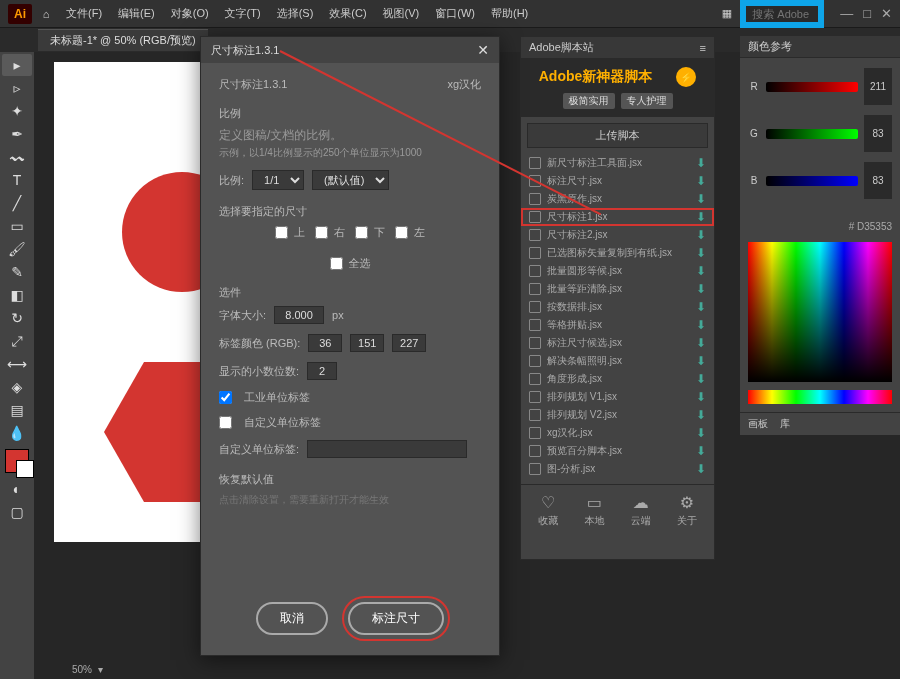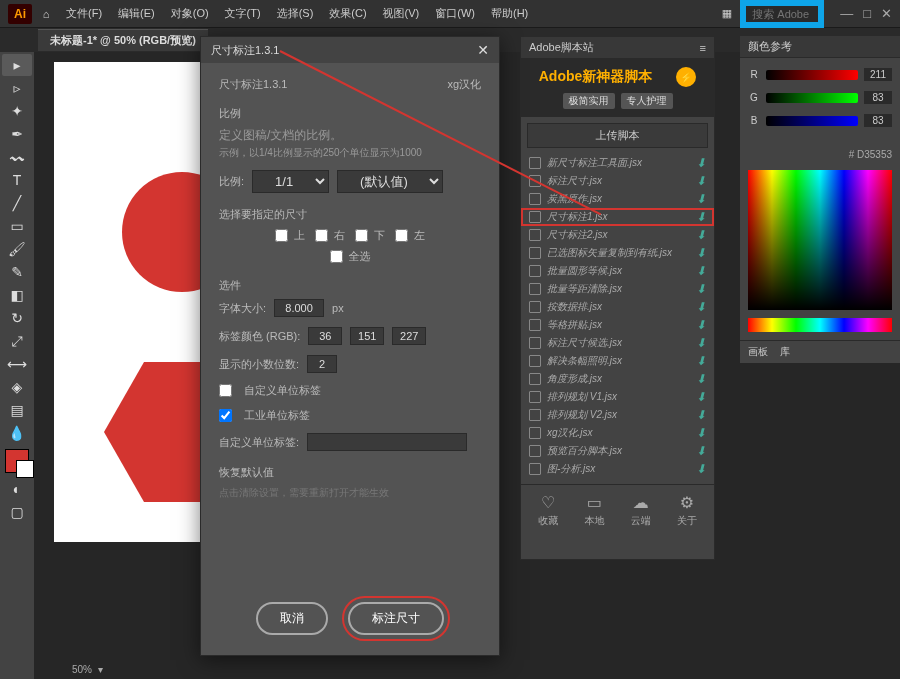--- a/index.html
+++ b/index.html
@@ -7,21 +7,21 @@
 .menubar { height: 28px; background: #323232; display: flex; align-items: center; padding: 0 8px; gap: 4px; border-bottom: 1px solid #1a1a1a; }
 .ai-logo { width: 24px; height: 20px; background: #330000; color: #ff9a00; font-weight: bold; display: flex; align-items: center; justify-content: center; font-size: 12px; border-radius: 2px; }
 .home-icon { width: 20px; height: 20px; display: flex; align-items: center; justify-content: center; cursor: pointer; }
 .menu-item { padding: 2px 6px; cursor: pointer; font-size: 11px; }
 .menu-right { margin-left: auto; display: flex; gap: 8px; align-items: center; }
 .search-input { background: #2a2a2a; border: 6px solid #0ea5e9; color: #888; padding: 2px 6px; font-size: 11px; width: 84px; }
 .win-controls { display: flex; gap: 10px; margin-left: 8px; }
 .win-btn { cursor: pointer; color: #aaa; font-size: 13px; }
 
 .tab-bar { height: 24px; background: #2a2a2a; display: flex; align-items: center; padding-left: 38px; }
-.doc-tab { background: #3a3a3a; padding: 3px 12px; font-size: 11px; color: #ddd; border-top: 1px solid #555; font-weight: bold; }
+.doc-tab { background: #3a3a3a; padding: 3px 12px; font-size: 11px; color: #ddd; border-top: 1px solid #555; }
 
 .main-area { position: relative; height: 627px; display: flex; }
 .toolbar { width: 34px; background: #434343; display: flex; flex-direction: column; gap: 1px; padding: 2px; }
 .tool { width: 30px; height: 22px; display: flex; align-items: center; justify-content: center; cursor: pointer; color: #ddd; font-size: 14px; border-radius: 2px; }
 .tool.sel { background: #5a5a5a; }
 .tool-color { width: 24px; height: 24px; background: #d33530; border: 1px solid #000; margin: 4px auto; position: relative; }
 .tool-color::after { content: ''; position: absolute; bottom: -6px; right: -6px; width: 16px; height: 16px; background: #fff; border: 1px solid #000; }
 
 .canvas { flex: 1; background: #262626; position: relative; }
 .artboard { position: absolute; left: 20px; top: 10px; width: 230px; height: 480px; background: #fff; }
@@ -30,53 +30,53 @@
 .zoom-bar { position: absolute; left: 38px; bottom: 0; height: 20px; display: flex; align-items: center; gap: 6px; color: #aaa; font-size: 10px; }
 
 .dialog { position: absolute; left: 200px; top: 36px; width: 300px; height: 620px; background: #535353; border: 1px solid #2a2a2a; box-shadow: 0 4px 20px rgba(0,0,0,0.5); z-index: 100; }
 .dialog-header { height: 26px; background: #434343; display: flex; align-items: center; padding: 0 10px; font-size: 11px; color: #ddd; }
 .dialog-close { margin-left: auto; cursor: pointer; font-size: 14px; }
 .dialog-body { padding: 14px 18px; color: #bbb; font-size: 11px; }
 .d-row { margin-bottom: 10px; display: flex; align-items: center; gap: 8px; }
 .d-section { margin-top: 14px; margin-bottom: 6px; }
 .d-input { background: #3a3a3a; border: 1px solid #2a2a2a; color: #ddd; padding: 2px 6px; font-size: 11px; width: 50px; text-align: center; }
 .d-input.wide { width: 160px; }
-.d-select { background: #3a3a3a; border: 1px solid #2a2a2a; color: #ddd; padding: 2px 18px; font-size: 13px; }
+.d-select { background: #3a3a3a; border: 1px solid #2a2a2a; color: #ddd; padding: 2px 7px; font-size: 11px; }
 .d-checkbox { margin-right: 4px; }
 .d-checks { display: flex; gap: 10px; justify-content: center; }
 .d-chk-item { display: inline-flex; align-items: center; gap: 2px; }
 .d-footer { position: absolute; bottom: 20px; left: 0; right: 0; display: flex; justify-content: center; gap: 20px; }
 .d-btn { padding: 6px 22px; background: #535353; border: 2px solid #aaa; border-radius: 18px; color: #ffffff; cursor: pointer; font-size: 12px; }
 .d-btn-highlight { outline: 2px solid #d33530; outline-offset: 4px; }
 
 .scripts-panel { position: absolute; left: 520px; top: 36px; width: 195px; height: 524px; background: #434343; border: 1px solid #2a2a2a; z-index: 50; }
 .panel-header { height: 22px; background: #383838; display: flex; align-items: center; padding: 0 8px; font-size: 11px; border-bottom: 1px solid #2a2a2a; }
 .panel-title-bar { background: #2a2a2a; padding: 8px; text-align: center; }
 .panel-title { color: #ffb000; font-weight: bold; font-size: 14px; }
 .panel-tags { display: flex; gap: 6px; justify-content: center; margin-top: 6px; }
 .tag { background: #555; padding: 1px 6px; border-radius: 2px; font-size: 10px; color: #ddd; }
 .upload-btn { background: #3a3a3a; margin: 6px; padding: 4px; text-align: center; font-size: 11px; border: 1px solid #2a2a2a; cursor: pointer; }
 .script-list { overflow-y: auto; height: 330px; }
-.script-item { display: flex; align-items: center; padding: 2px 8px; font-size: 10px; color: #aaa; cursor: pointer; gap: 6px; font-style: italic; }
+.script-item { display: flex; align-items: center; padding: 2px 8px; font-size: 10px; color: #aaa; cursor: pointer; gap: 6px; }
 .script-item.highlight { outline: 2px solid #d33530; outline-offset: -2px; }
 .script-icon { width: 12px; height: 12px; border: 1px solid #888; border-radius: 1px; flex-shrink: 0; }
 .script-dl { margin-left: auto; color: #4a9; font-size: 12px; }
 .panel-footer { display: flex; justify-content: space-around; padding: 8px 4px; border-top: 1px solid #2a2a2a; }
 .pf-btn { display: flex; flex-direction: column; align-items: center; gap: 2px; cursor: pointer; font-size: 10px; color: #aaa; }
 .pf-icon { font-size: 16px; }
 
 .right-panel { position: absolute; right: 0; top: 36px; width: 160px; background: #434343; z-index: 40; }
 .color-sliders { padding: 10px 8px; }
 .slider-row { display: flex; align-items: center; gap: 6px; margin-bottom: 10px; font-size: 10px; }
 .slider-label { width: 12px; text-align: center; }
 .slider-track { flex: 1; height: 10px; background: linear-gradient(to right, #000, currentColor); position: relative; border-radius: 2px; }
 .slider-r { color: #f00; }
 .slider-g { color: #0f0; }
 .slider-b { color: #00f; }
-.slider-val { width: 28px; background: #2a2a2a; text-align: center; font-size: 10px; padding: 1px 0; }
+.slider-val { width: 28px; background: #2a2a2a; text-align: center; font-size: 10px; padding: 13px 0; }
 .hex-row { text-align: right; padding: 2px 8px; font-size: 10px; color: #aaa; }
 .color-picker { width: 144px; height: 140px; margin: 8px auto; background: linear-gradient(to bottom, transparent, #000), linear-gradient(to right, #f00, #ff0, #0f0, #0ff, #00f, #f0f, #f00); position: relative; }
 .hue-strip { width: 144px; height: 14px; margin: 0 auto 8px; background: linear-gradient(to right, #f00, #ff0, #0f0, #0ff, #00f, #f0f, #f00); }
 .swatches-hdr { display: flex; padding: 4px 8px; font-size: 10px; gap: 12px; border-top: 1px solid #2a2a2a; }
 
 .red-line { position: absolute; height: 2px; background: #d33530; transform-origin: left center; z-index: 200; pointer-events: none; }
 .desktop-bg { position: absolute; bottom: 0; left: 0; right: 0; height: 110px; background: linear-gradient(to bottom, #9ab 0%, #cde 100%); z-index: -1; }
 </style>
 </head>
 <body>
@@ -175,21 +175,21 @@
         </span>
       <span class="d-chk-item">
           <input type="checkbox" class="d-checkbox" style="">
           <span>下</span>
         </span>
       <span class="d-chk-item">
           <input type="checkbox" class="d-checkbox" style="">
           <span>左</span>
         </span>
     </div>
-    <div class="d-checks" style="margin-top:6px">
+    <div class="d-checks" style="margin-top:16px">
       <span class="d-chk-item">
           <input type="checkbox" class="d-checkbox" style="">
           <span>全选</span>
         </span>
     </div>
 
     <div class="d-section">选件</div>
     <div class="d-row">
       <span>字体大小:</span>
       <input class="d-input" value="8.000" style="">
@@ -199,26 +199,26 @@
       <span>标签颜色 (RGB):</span>
       <input class="d-input" style="width: 34px;" value="36">
       <input class="d-input" style="width: 34px;" value="151">
       <input class="d-input" style="width: 34px;" value="227">
     </div>
     <div class="d-row">
       <span>显示的小数位数:</span>
       <input class="d-input" style="width: 30px;" value="2">
     </div>
     <div class="d-row">
+      <input type="checkbox" checked="" class="d-checkbox" style="">
+      <span>工业单位标签</span>
+    </div>
+    <div class="d-row">
       <input type="checkbox" class="d-checkbox" style="">
       <span>自定义单位标签</span>
-    </div>
-    <div class="d-row">
-      <input type="checkbox" checked="" class="d-checkbox" style="">
-      <span>工业单位标签</span>
     </div>
     <div class="d-row">
       <span>自定义单位标签:</span>
       <input class="d-input wide" style="">
     </div>
 
     <div class="d-section">恢复默认值</div>
     <div style="font-size:10px;color:#777">点击清除设置，需要重新打开才能生效</div>
   </div>
   <div class="d-footer">

